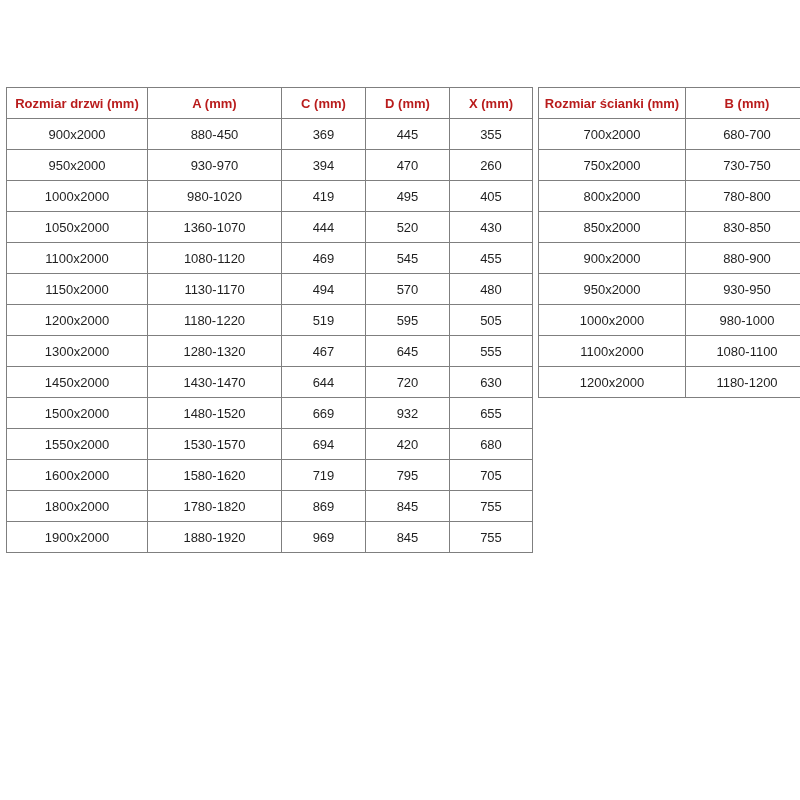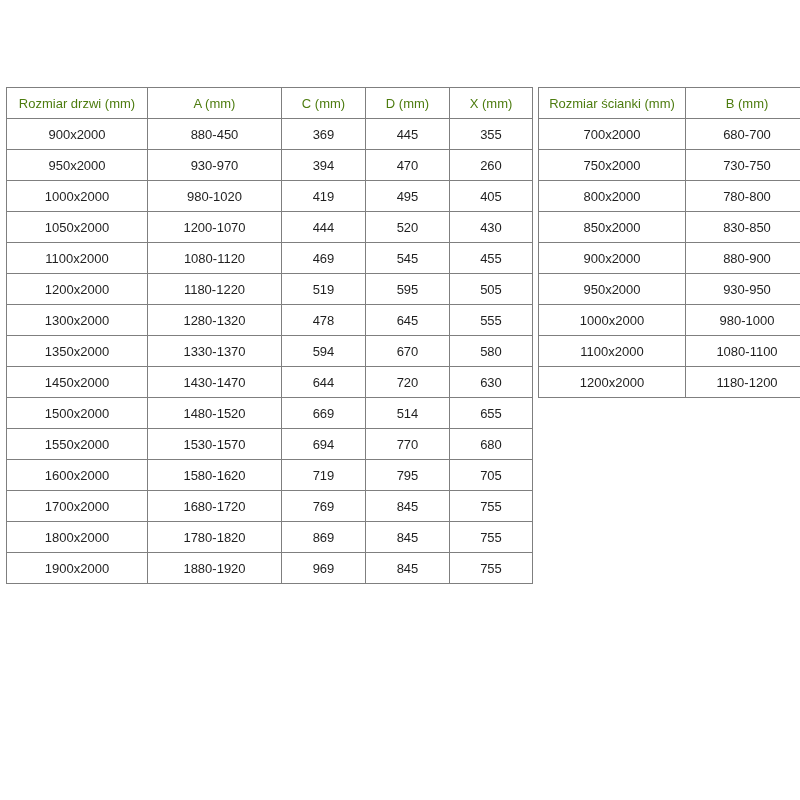--- a/index.html
+++ b/index.html
@@ -28,22 +28,22 @@
     border: 1px solid #7f7f7f;
     height: 30px;
     padding: 0 4px;
     text-align: center;
     vertical-align: middle;
     font-size: 13px;
     overflow: hidden;
     white-space: nowrap;
   }
   table.spec-table th {
-    font-weight: normal;
-    color: #4d7c0f;
+    font-weight: bold;
+    color: #b91c1c;
   }
   table.spec-table td {
     font-weight: normal;
     color: #1f1f1f;
   }
   #door-table {
     left: 6px;
     width: 481px;
   }
   #door-table th:nth-child(1), #door-table td:nth-child(1) { width: 132px; }
@@ -89,89 +89,82 @@
         </tr>
         <tr>
           <td>1000x2000</td>
           <td>980-1020</td>
           <td>419</td>
           <td>495</td>
           <td>405</td>
         </tr>
         <tr>
           <td>1050x2000</td>
-          <td>1200-1070</td>
+          <td>1360-1070</td>
           <td>444</td>
           <td>520</td>
           <td>430</td>
         </tr>
         <tr>
           <td>1100x2000</td>
           <td>1080-1120</td>
           <td>469</td>
           <td>545</td>
           <td>455</td>
         </tr>
         <tr>
+          <td>1150x2000</td>
+          <td>1130-1170</td>
+          <td>494</td>
+          <td>570</td>
+          <td>480</td>
+        </tr>
+        <tr>
           <td>1200x2000</td>
           <td>1180-1220</td>
           <td>519</td>
           <td>595</td>
           <td>505</td>
         </tr>
         <tr>
           <td>1300x2000</td>
           <td>1280-1320</td>
-          <td>478</td>
+          <td>467</td>
           <td>645</td>
           <td>555</td>
-        </tr>
-        <tr>
-          <td>1350x2000</td>
-          <td>1330-1370</td>
-          <td>594</td>
-          <td>670</td>
-          <td>580</td>
         </tr>
         <tr>
           <td>1450x2000</td>
           <td>1430-1470</td>
           <td>644</td>
           <td>720</td>
           <td>630</td>
         </tr>
         <tr>
           <td>1500x2000</td>
           <td>1480-1520</td>
           <td>669</td>
-          <td>514</td>
+          <td>932</td>
           <td>655</td>
         </tr>
         <tr>
           <td>1550x2000</td>
           <td>1530-1570</td>
           <td>694</td>
-          <td>770</td>
+          <td>420</td>
           <td>680</td>
         </tr>
         <tr>
           <td>1600x2000</td>
           <td>1580-1620</td>
           <td>719</td>
           <td>795</td>
           <td>705</td>
         </tr>
         <tr>
-          <td>1700x2000</td>
-          <td>1680-1720</td>
-          <td>769</td>
-          <td>845</td>
-          <td>755</td>
-        </tr>
-        <tr>
           <td>1800x2000</td>
           <td>1780-1820</td>
           <td>869</td>
           <td>845</td>
           <td>755</td>
         </tr>
         <tr>
           <td>1900x2000</td>
           <td>1880-1920</td>
           <td>969</td>

